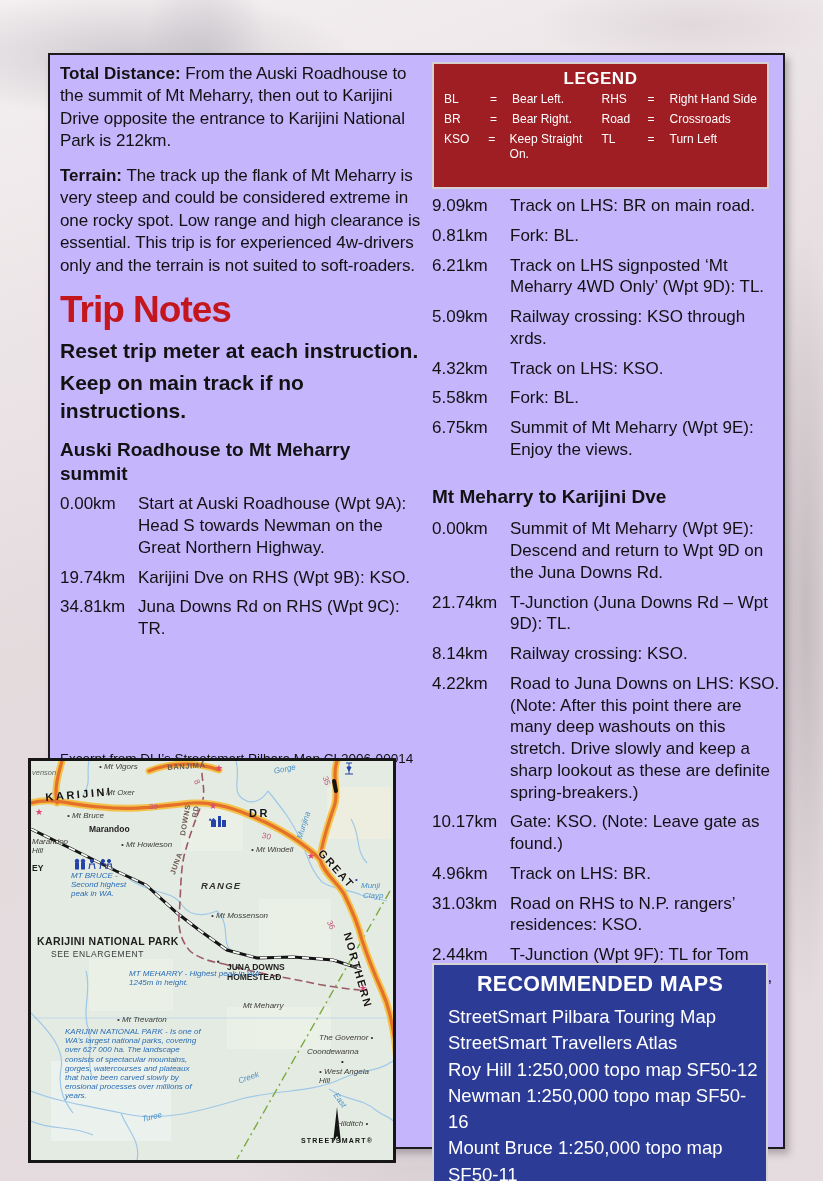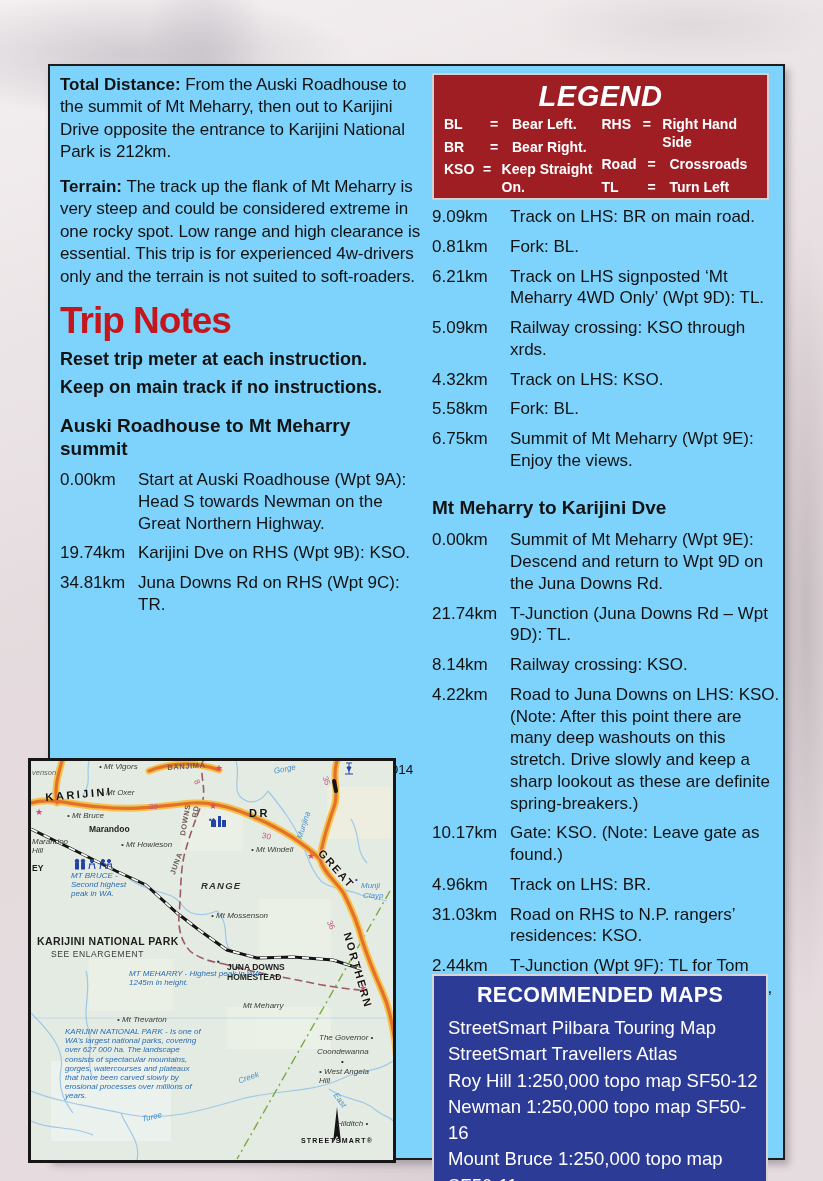--- a/index.html
+++ b/index.html
@@ -10,43 +10,42 @@
     background-image:
       radial-gradient(ellipse 320px 90px at 130px 55px, rgba(150,148,160,.38), transparent 70%),
       radial-gradient(ellipse 90px 260px at 205px 90px, rgba(160,158,170,.30), transparent 70%),
       radial-gradient(ellipse 220px 60px at 690px 25px, rgba(200,190,196,.35), transparent 70%),
       radial-gradient(ellipse 45px 520px at 806px 620px, rgba(145,135,142,.38), transparent 75%),
       radial-gradient(ellipse 260px 70px at 420px 1168px, rgba(190,180,186,.30), transparent 70%),
       linear-gradient(160deg, rgba(255,255,255,.55), rgba(215,205,210,.20) 45%, rgba(228,218,222,.45));
   }
   .frame{
     position:absolute;left:48px;top:53px;width:733px;height:1092px;
-    background:#7dd3fc;border:2px solid #1c1c1c;
+    background:#c4b5fd;border:2px solid #1c1c1c;
     box-shadow:4px 5px 7px rgba(110,100,108,.45);
-    margin-top:11px;
   }
   
   .left-col{position:absolute;left:10px;top:8px;width:372px;color:#121212;}
   .intro{margin:0 0 12px;font-size:17px;line-height:1.32;letter-spacing:-.1px;}
   .intro b{letter-spacing:0;}
   .trip-title{margin:8px 0 6px;font-size:37px;font-weight:bold;color:#c3161d;letter-spacing:-1px;}
-  .bold-note{margin:0 0 5px;font-size:18px;font-weight:bold;line-height:1.3;}
+  .bold-note{margin:0 0 5px;font-size:21px;font-weight:bold;line-height:1.3;}
   .section-h{margin:14px 0 8px;font-size:19px;font-weight:bold;line-height:1.25;}
   .left-col .section-h{width:310px;}
   .route-row{display:flex;margin:0 0 8px;font-size:17px;line-height:1.28;}
   .route-row .km{flex:0 0 78px;}
   .left-col .route-row .desc{width:290px;}
   .caption{position:absolute;left:10px;top:682px;font-size:13.5px;color:#111;}
   
   .legend{
     position:absolute;left:382px;top:7px;width:337px;height:127px;
     background:#9e1e24;border:2px solid #d6d0d0;box-sizing:border-box;overflow:hidden;
   }
-  .legend-title{margin-top:5px;text-align:center;color:#fff;font-weight:bold;font-size:29px;letter-spacing:.5px;font-style:italic;}
-  .legend-grid{display:flex;padding:3px 8px 0 10px;color:#fff;font-weight:bold;font-size:14px;}
+  .legend-title{margin-top:5px;text-align:center;color:#fff;font-weight:bold;font-size:17px;letter-spacing:.5px;}
+  .legend-grid{display:flex;padding:3px 8px 0 10px;color:#fff;font-weight:normal;font-size:12px;}
   .legend-col{flex:1;}
   .lrow{display:flex;margin-bottom:5px;line-height:1.25;}
   .lrow .abbr{width:46px;}
   .lrow .eq{width:22px;}
   
   .right-col{position:absolute;left:382px;top:140px;width:352px;color:#121212;}
   .right-col .route-row .desc{width:272px;}
   .right-col .section-h{margin:24px 0 10px;}
   
   .maps-box{
@@ -417,21 +416,21 @@
 WA's largest national parks, covering
 over 627 000 ha. The landscape
 consists of spectacular mountains,
 gorges, watercourses and plateaux
 that have been carved slowly by
 erosional processes over millions of
 years.</span>
 
       <span class="lbl peak" style="left: 288px; top: 272px;">The Governor •</span>
 
-      <span class="lbl peak" style="left: 286px; top: 286px;">Coondewanna</span>
+      <span class="lbl peak" style="left: 276px; top: 286px;">Coondewanna</span>
 
       <span class="lbl sqdot" style="left: 310px; top: 296px;">•</span>
 
       <span class="lbl peak" style="left: 288px; top: 306px;">• West Angela
 Hill</span>
 
       <span class="lbl peak" style="left: 306px; top: 358px;">Hilditch •</span>
 
       <span class="lbl brand" style="left: 270px; top: 376px;">STREETSMART®</span>
 

